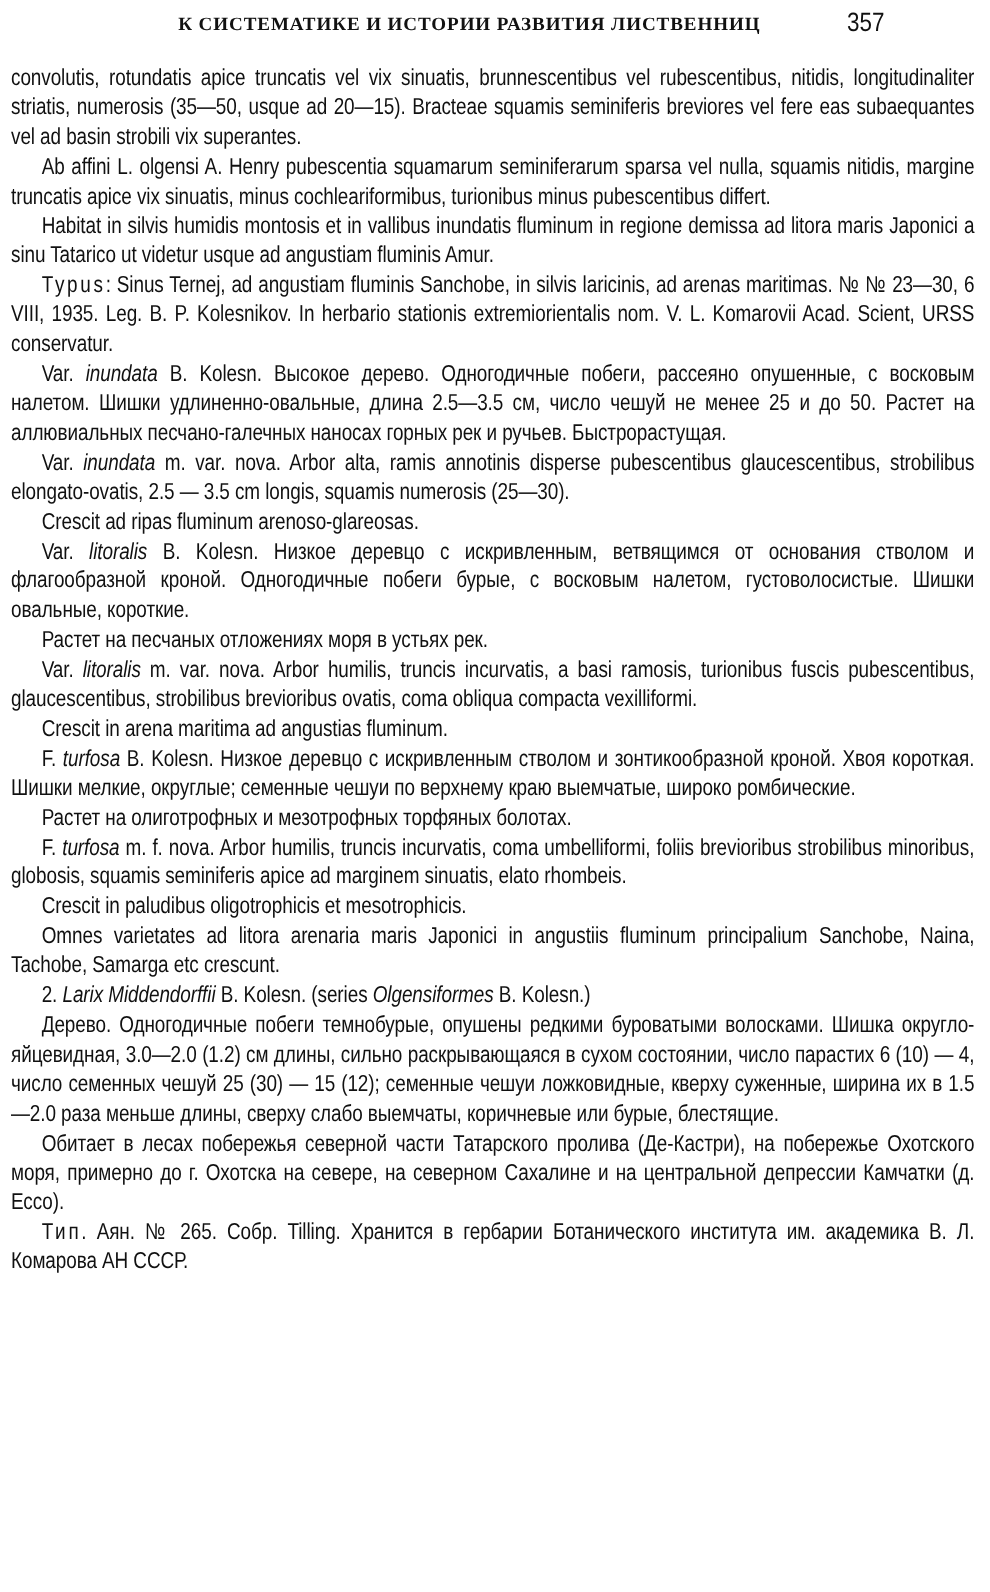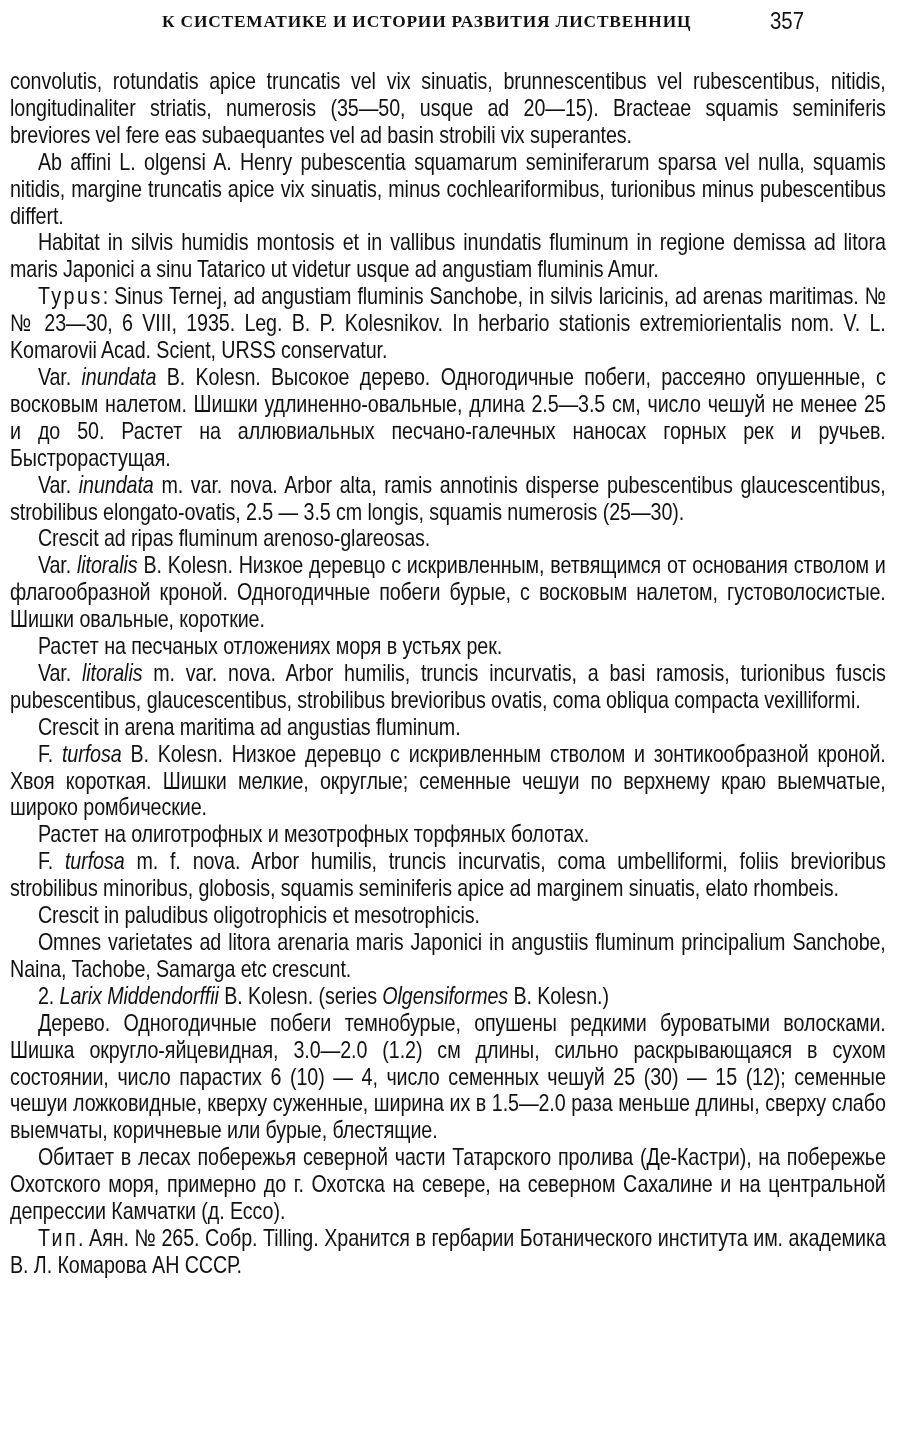--- a/index.html
+++ b/index.html
@@ -18,23 +18,23 @@
       font-size: 17px; letter-spacing: 0.8px; text-transform: uppercase;
       transform: scaleX(1.02); transform-origin: left;
     }
     .page-number {
       position: absolute; right: 20px; top: -1px;
       font-family: "Liberation Sans Narrow", "Liberation Sans", sans-serif;
       font-size: 24px;
       transform: scaleX(0.85); transform-origin: right;
     }
     .body-text {
-      position: absolute; top: 68px; left: 10px; width: 876px;
+      position: absolute; top: 58px; left: 10px; width: 876px;
       font-family: "Liberation Sans", "DejaVu Sans", sans-serif;
-      font-size: 24px; line-height: 26.9px;
+      font-size: 21px; line-height: 26.9px;
       letter-spacing: -0.1px;
     }
     .p {
       margin: 0; text-align: justify; text-align-last: left;
       font-stretch: condensed;
     }
     .p .in { display: inline-block; width: 34px; }
     i, .it { font-style: italic; }
     .spaced { letter-spacing: 3px; }
     

